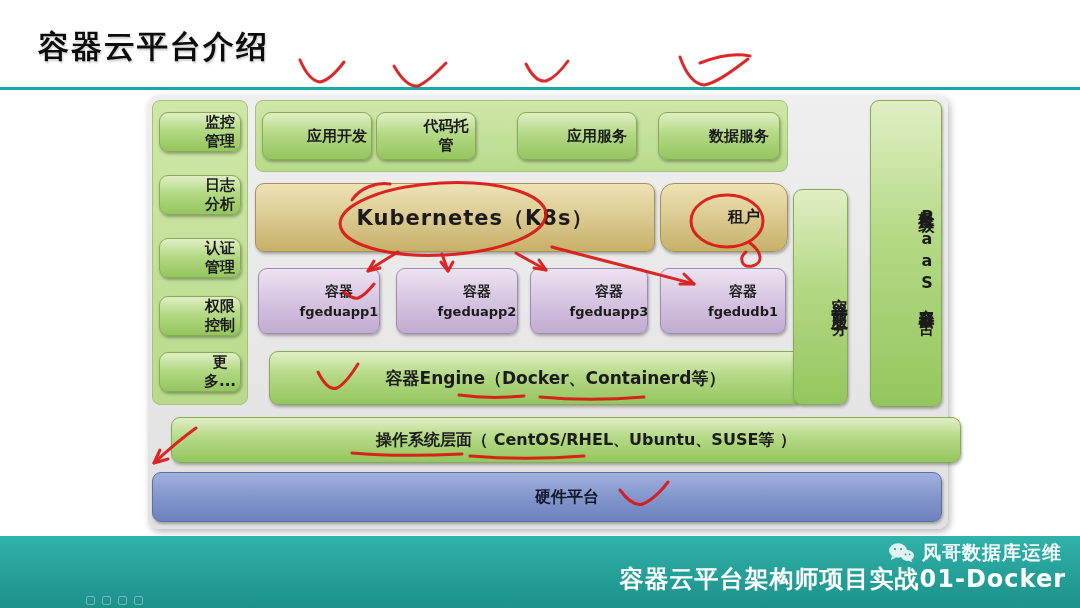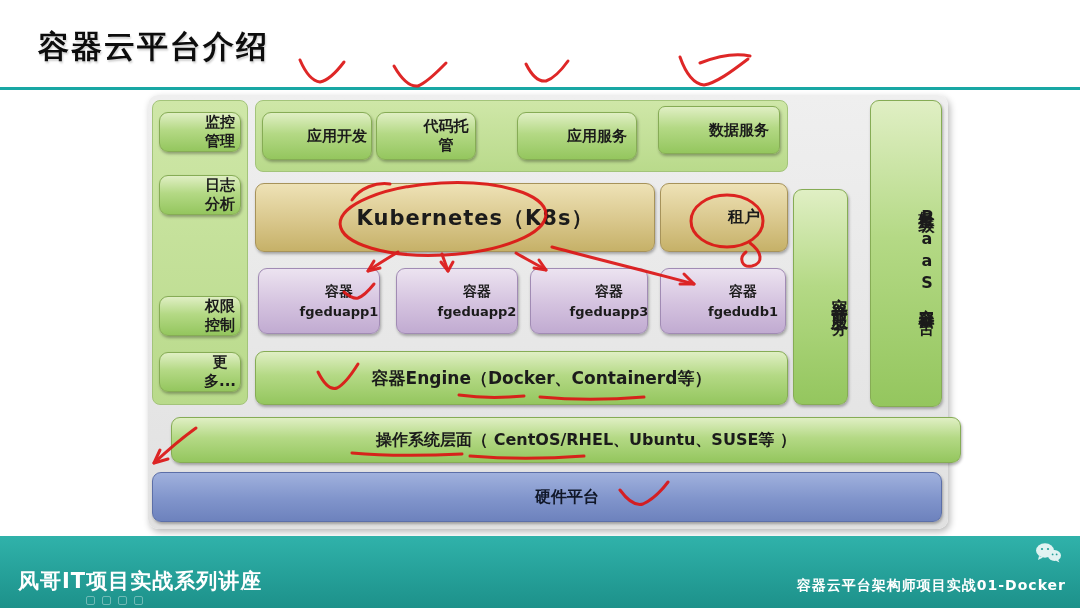--- a/index.html
+++ b/index.html
@@ -51,21 +51,21 @@
   .vtext { writing-mode:vertical-rl; text-orientation:upright; letter-spacing:5px; font-weight:bold; }
 
   .annotations { position:absolute; left:0; top:0; width:1080px; height:608px; pointer-events:none; }
 
   .footer {
     position:absolute; left:0; top:536px; width:1080px; height:72px;
     background:linear-gradient(180deg,#30b2aa 0%,#249e97 60%,#1d918a 100%);
     color:#fff;
   }
   .footer-left  { position:absolute; left:18px;  bottom:13px; font-size:21px; font-weight:bold; letter-spacing:1px; }
-  .footer-right { position:absolute; right:14px; bottom:13px; font-size:14px; font-weight:bold; letter-spacing:1px; }
+  .footer-right { position:absolute; right:14px; bottom:13px; font-size:24px; font-weight:bold; letter-spacing:1px; }
   .brand {
     position:absolute; right:18px; top:4px; height:26px;
     display:flex; align-items:center; gap:7px;
     font-size:19px; font-weight:bold; letter-spacing:1px; opacity:0.95;
   }
   .player-controls { position:absolute; left:86px; bottom:3px; display:flex; gap:7px; opacity:0.4; }
   .pc { width:9px; height:9px; border:1px solid #eaf4f3; border-radius:2px; display:inline-block; }
 </style>
 </head>
 <body>
@@ -73,50 +73,51 @@
 <div class="slide">
 
   <div class="title">容器云平台介绍</div>
   <div class="rule"></div>
 
   <div class="panel">
 
     <div class="strip" style="left:4px; top:5px; width:96px; height:305px;"></div>
     <div class="box green fs15" style="left:11px; top:17px;  width:82px; height:40px;">监控管理</div>
     <div class="box green fs15" style="left:11px; top:80px;  width:82px; height:40px;">日志分析</div>
+    <div class="box green fs15" style="left:11px; top:143px; width:82px; height:40px;">认证管理</div>
     <div class="box green fs15" style="left:11px; top:257px; width:82px; height:40px;">更多...</div>
     <div class="box green fs15" style="left:11px; top:201px; width:82px; height:40px;">权限控制</div>
 
     <div class="strip" style="left:107px; top:5px; width:533px; height:72px;"></div>
     <div class="box green fs15" style="left:114px; top:17px; width:110px; height:48px;">应用开发</div>
     <div class="box green fs15" style="left:228px; top:17px; width:100px; height:48px;">代码托管</div>
     <div class="box green fs15" style="left:369px; top:17px; width:120px; height:48px;">应用服务</div>
-    <div class="box green fs15" style="left:510px; top:11px; width:122px; height:48px;border-radius:7px;">数据服务</div>
+    <div class="box green fs15" style="left:510px; top:17px; width:122px; height:48px;">数据服务</div>
 
     <div class="box tan k8s" style="left:107px; top:88px; width:400px; height:69px;">Kubernetes（K8s）</div>
-    <div class="box tan fs16" style="left:512px; top:88px; width:128px; height:69px;">租户</div>
+    <div class="box tan fs16" style="left:512px; top:88px; width:128px; height:69px;border-radius:14px;">租户</div>
 
     <div class="box purple cbox" style="left:110px; top:173px; width:122px; height:66px;">
       <span class="ctype">容器</span>
       <span class="cname">fgeduapp1</span>
     </div>
     <div class="box purple cbox" style="left:248px; top:173px; width:122px; height:66px;">
       <span class="ctype">容器</span>
       <span class="cname">fgeduapp2</span>
     </div>
     <div class="box purple cbox" style="left:382px; top:173px; width:118px; height:66px;">
       <span class="ctype">容器</span>
       <span class="cname">fgeduapp3</span>
     </div>
     <div class="box purple cbox" style="left:512px; top:173px; width:126px; height:66px;">
       <span class="ctype">容器</span>
       <span class="cname">fgedudb1</span>
     </div>
 
-    <div class="box green fs17" style="left:107px; top:256px; width:533px; height:54px;">容器Engine（Docker、Containerd等）</div>
+    <div class="box green fs17" style="left:121px; top:256px; width:533px; height:54px;">容器Engine（Docker、Containerd等）</div>
 
     <div class="box green" style="left:645px; top:94px; width:55px; height:216px;">
       <span class="vtext fs17">容器云服务</span>
     </div>
     <div class="box green" style="left:722px; top:5px; width:72px; height:307px;">
       <span class="vtext fs16" style="letter-spacing:3px;">轻量级PaaS容器云平台</span>
     </div>
 
     <div class="box green fs16" style="left:4px; top:322px; width:790px; height:46px;margin-left:19px;">操作系统层面（ CentOS/RHEL、Ubuntu、SUSE等 ）</div>
     <div class="box blue fs16" style="left:4px; top:377px; width:790px; height:50px;">硬件平台</div>
@@ -172,22 +173,22 @@
           <ellipse cx="20.5" cy="13.5" rx="6.5" ry="5.4"></ellipse>
           <path d="M24,17.5 L25.5,20.5 L21.5,18.6 Z"></path>
         </g>
         <g fill="#249e97">
           <circle cx="8" cy="7" r="1.1"></circle>
           <circle cx="14" cy="7" r="1.1"></circle>
           <circle cx="18.6" cy="12.4" r="0.9"></circle>
           <circle cx="22.6" cy="12.4" r="0.9"></circle>
         </g>
       </svg>
+      <span>风哥数据库运维</span>
     </div>
-    <div class="footer-left">风哥IT项目实战系列讲座</div>
     <div class="footer-right">容器云平台架构师项目实战01-Docker</div>
     <div class="player-controls">
       <span class="pc"></span>
       <span class="pc"></span>
       <span class="pc"></span>
       <span class="pc"></span>
     </div>
   </div>
 
 </div>

